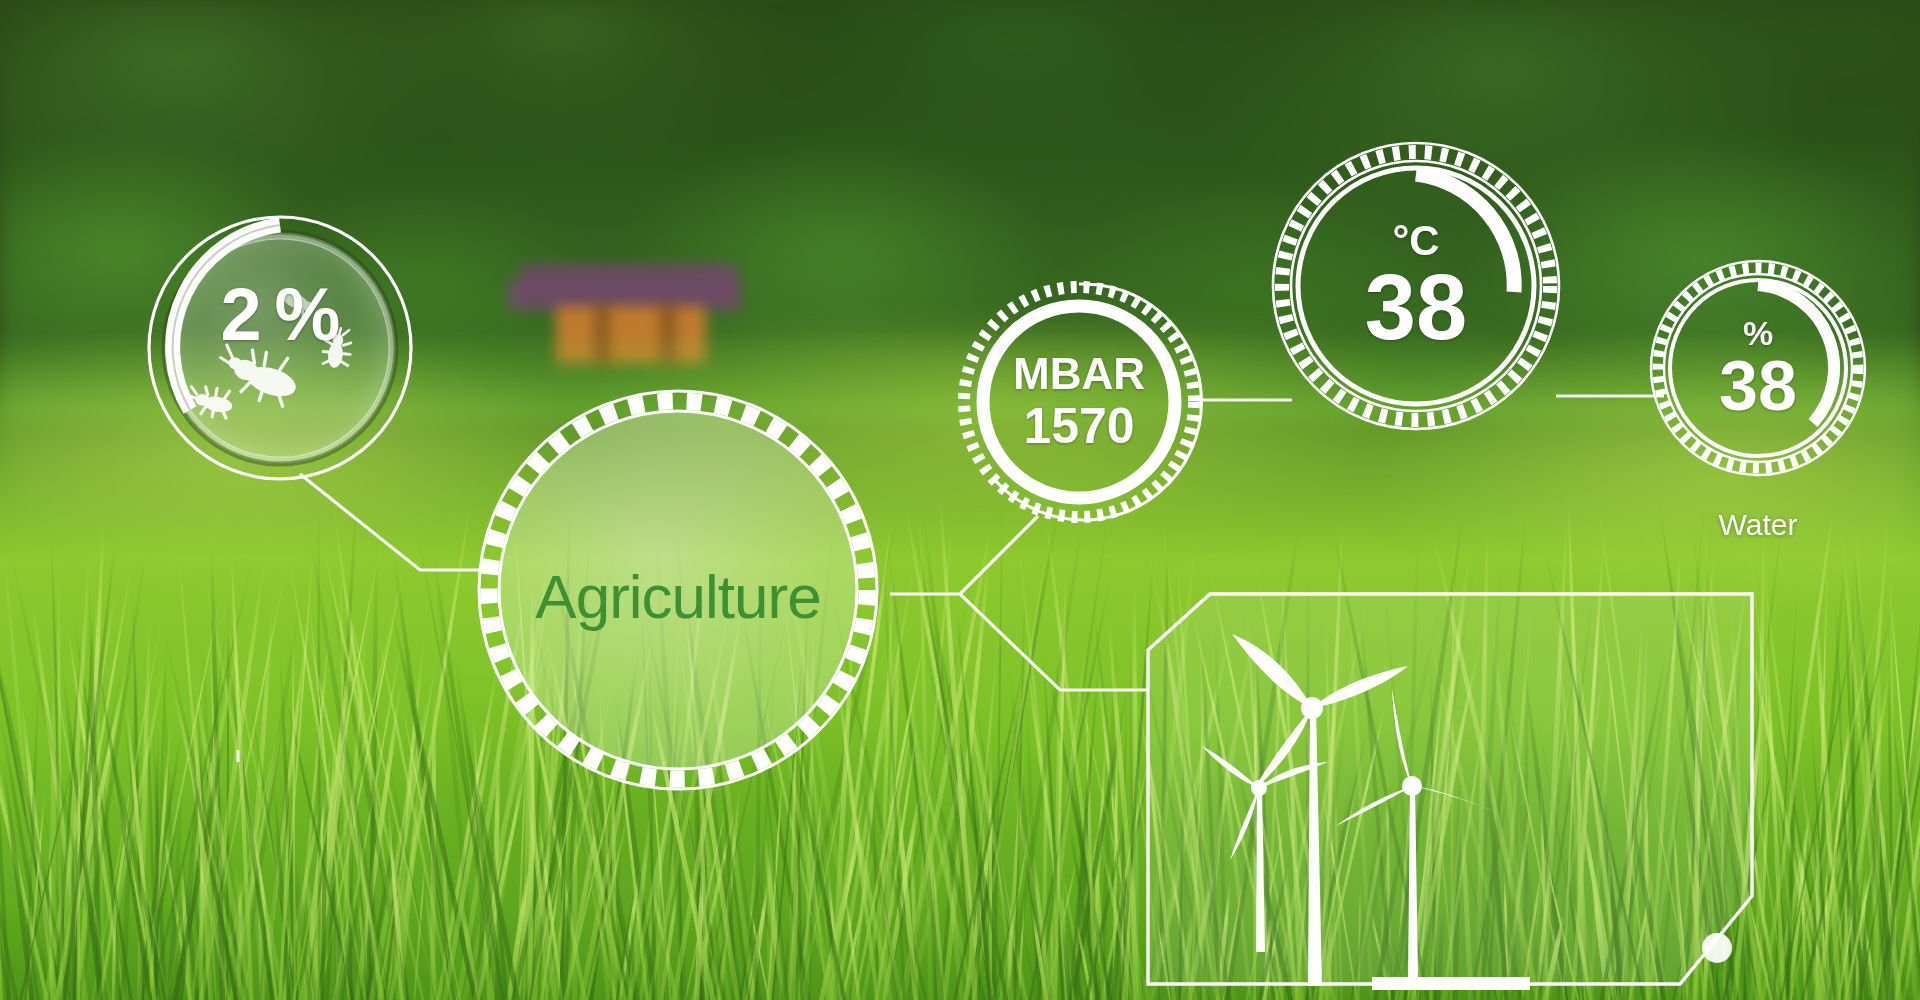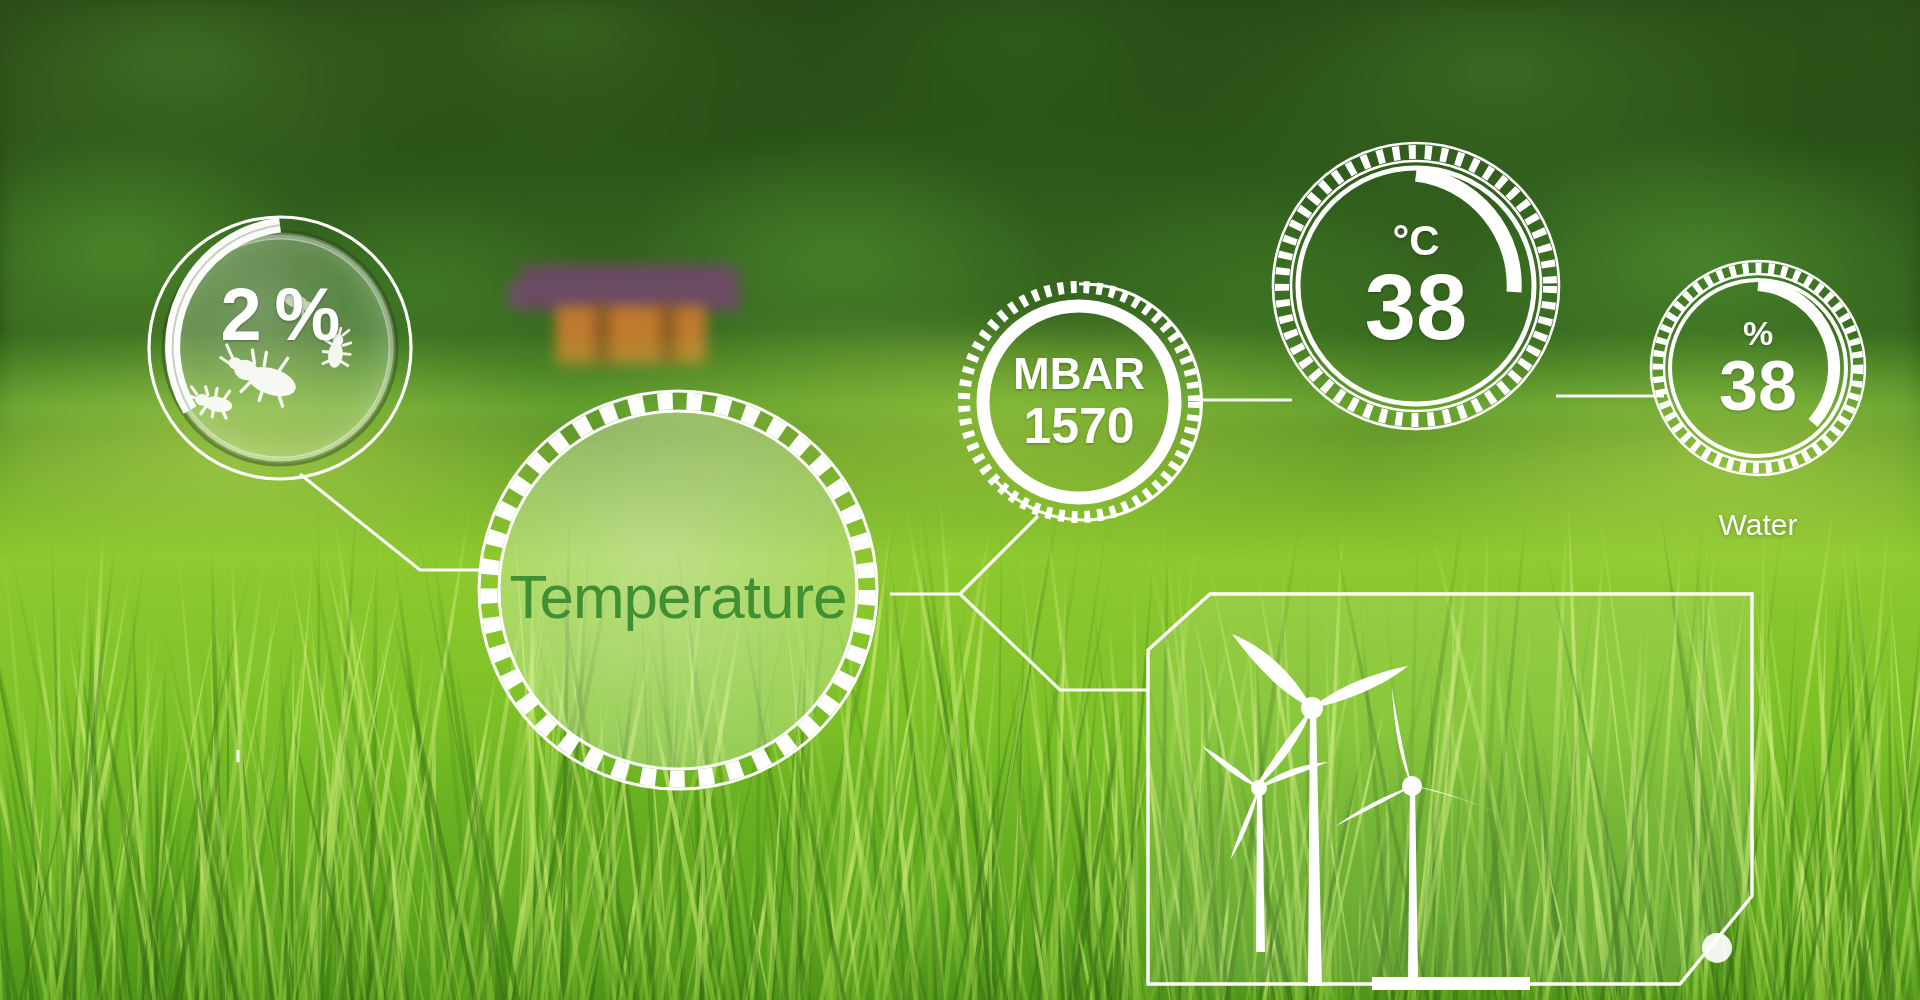--- a/index.html
+++ b/index.html
@@ -1062,21 +1062,21 @@
   <div id="water-label">Water</div>
 
   <div id="center-node">
     <div class="disk"></div>
     <svg width="424" height="424" viewBox="0 0 424 424" style="position:absolute;inset:0;">
       <circle cx="212" cy="212" r="189" fill="none" stroke="#ffffff" stroke-width="17" stroke-dasharray="15 14"></circle>
       <circle cx="212" cy="212" r="199" fill="none" stroke="#ffffff" stroke-width="3"></circle>
       <circle cx="212" cy="212" r="179" fill="none" stroke="#ffffff" stroke-width="3"></circle>
     </svg>
     <div class="txt">
-      <div class="t2">Temperature</div>
+      <div class="t2">Agriculture</div>
     </div>
   </div>
 
 
   <div id="wind-panel">
     <svg width="620" height="406" viewBox="0 0 620 406" style="position:absolute;inset:0;">
       <path d="M 8 64 L 70 8 L 612 8 L 612 310 L 540 398 L 8 398 Z" fill="rgba(255,255,255,0.10)" stroke="#ffffff" stroke-width="3.4" stroke-linejoin="miter"></path>
 
       <circle cx="577" cy="362" r="15" fill="#ffffff" opacity=".92"></circle>
 

